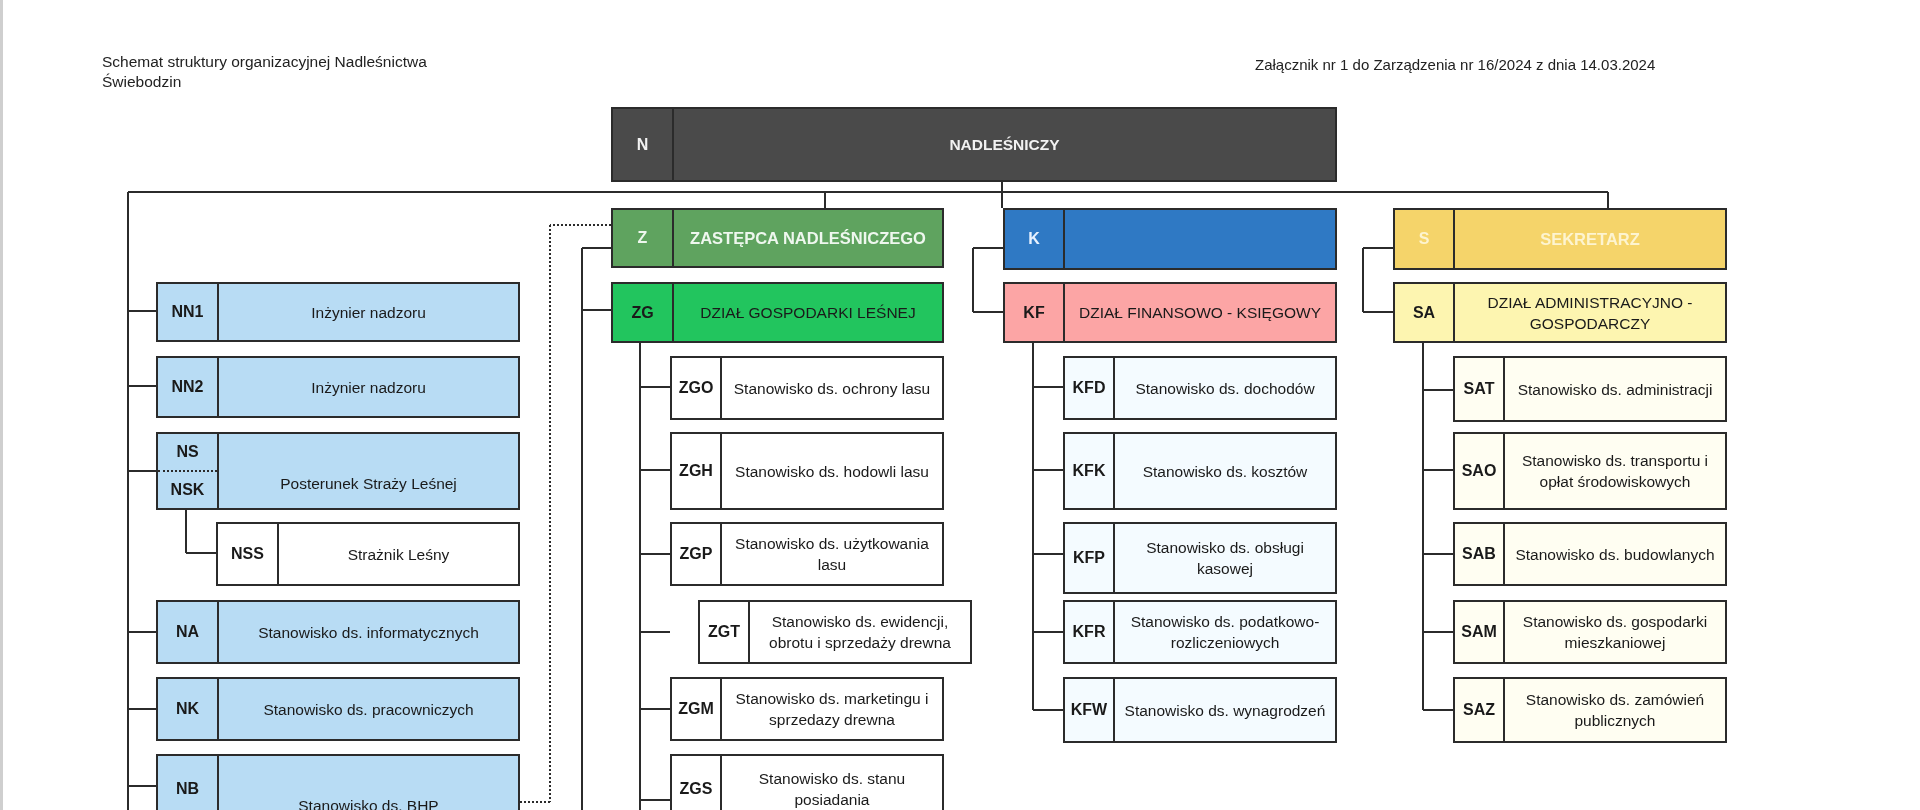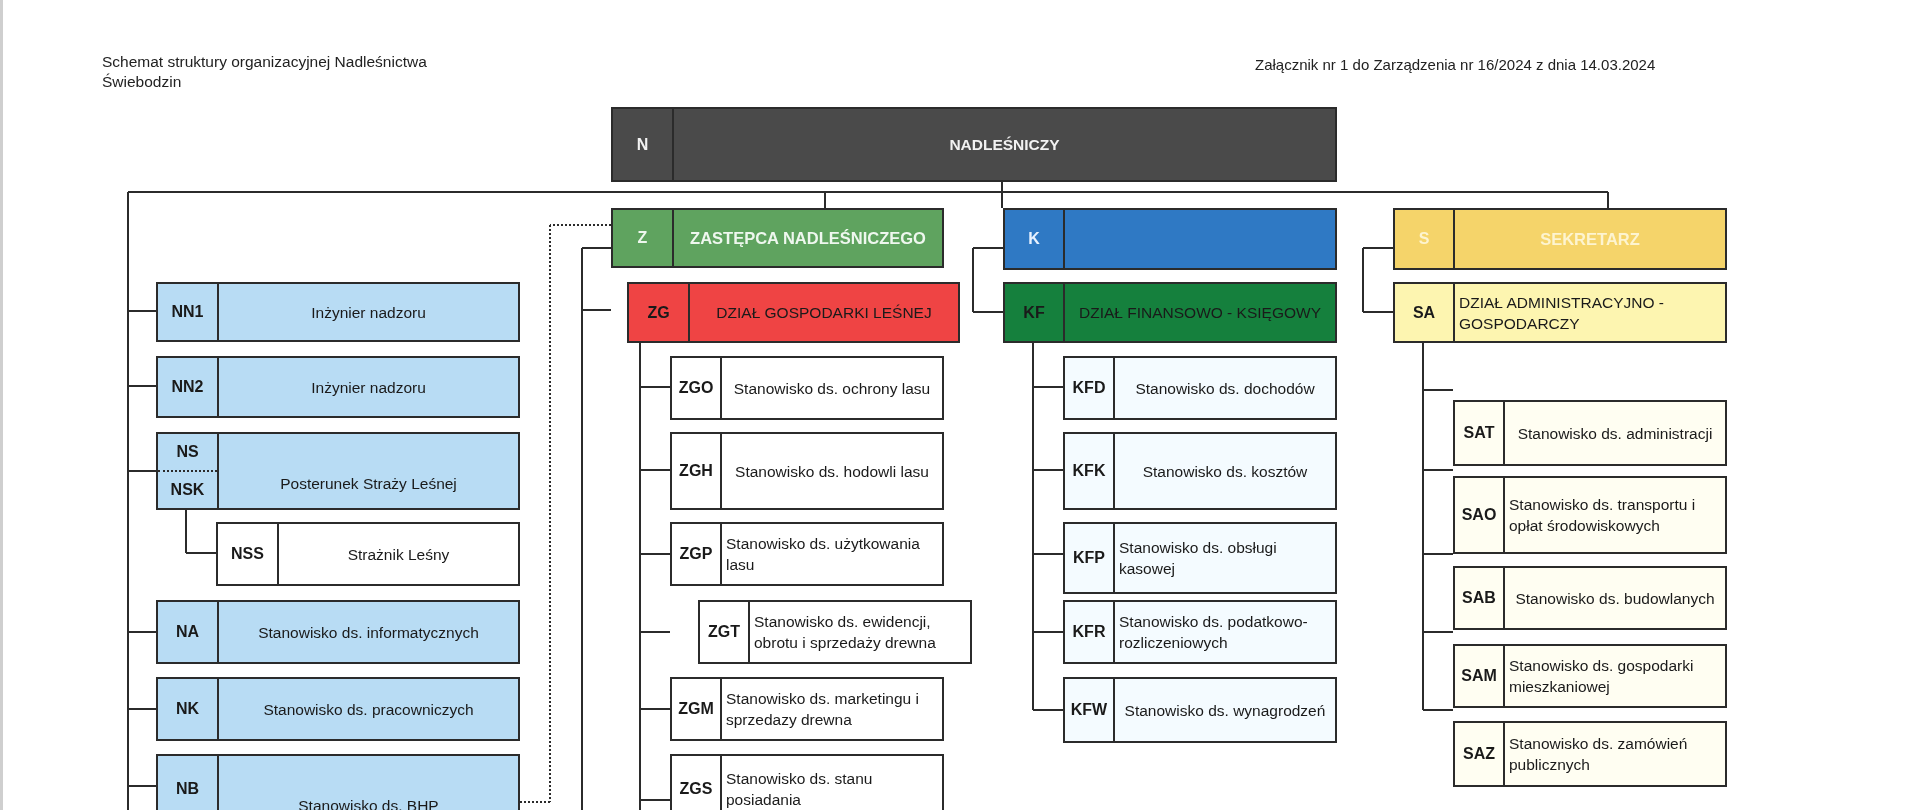--- a/index.html
+++ b/index.html
@@ -2,36 +2,36 @@
 <html><head>
 <meta charset="utf-8">
 <style>
   html,body{margin:0;padding:0;}
   body{width:1920px;height:810px;overflow:hidden;background:#ffffff;font-family:"Liberation Sans",sans-serif;color:#1a1a1a;position:relative;}
   .page-edge{position:absolute;left:0;top:0;width:3px;height:810px;background:#cfcfcf;}
   .title{position:absolute;left:102px;top:52px;font-weight:normal;font-size:15.5px;line-height:20px;color:#222;}
   .annex{position:absolute;left:1255px;top:56px;font-size:15px;color:#222;}
   .box{position:absolute;display:flex;border:2px solid #2b2b2b;box-sizing:border-box;}
   .box .code{flex:0 0 auto;display:flex;align-items:center;justify-content:center;font-weight:bold;font-size:16px;border-right:2px solid #2b2b2b;box-sizing:border-box;}
-  .box .name{flex:1;display:flex;align-items:center;justify-content:center;font-size:15.5px;line-height:21px;padding:16px 4px;}
+  .box .name{flex:1;display:flex;align-items:center;justify-content:center;text-align:center;font-size:15.5px;line-height:21px;padding:16px 4px;}
   .dark{background:#4a4a4a;color:#fff;}
   .dark .name,.dark .code{font-weight:bold;color:#f2f2f2;}
   .zgreen{background:#5fa35f;color:#eef7ee;}
   .zgreen .name{font-weight:bold;font-size:16.5px;}
-  .lgreen{background:#ef4444;margin-left:16px;}
+  .lgreen{background:#22c55e;}
   .kblue{background:#2f79c4;color:#e8f2ff;}
   .kblue .name{font-weight:bold;font-size:16.5px;}
-  .lblue{background:#15803d;}
+  .lblue{background:#fca5a5;}
   .syellow{background:#f5d46a;color:#fdf4d0;}
   .syellow .name{font-weight:bold;font-size:16.5px;}
   .lyellow{background:#fdf5b0;}
   .nblue{background:#b8dcf4;}
   .white{background:#ffffff;}
   .kwhite{background:#f4fbff;}
-  .ywhite{background:#fffef2;margin-top:44px;}
+  .ywhite{background:#fffef2;}
   .split{flex:1;display:flex;flex-direction:column;}
   .split .half{flex:1;display:flex;align-items:center;justify-content:center;font-size:15.5px;text-align:center;margin-top:41px;}
   .split .half + .half{border-top:2px dotted #2b2b2b;}
   .code.stack{flex-direction:column;}
   .code.stack .half{flex:1;display:flex;align-items:center;justify-content:center;width:100%;}
   .code.stack .half + .half{border-top:2px dotted #2b2b2b;}
   svg.lines{position:absolute;left:0;top:0;}
 </style>
 </head>
 <body>

